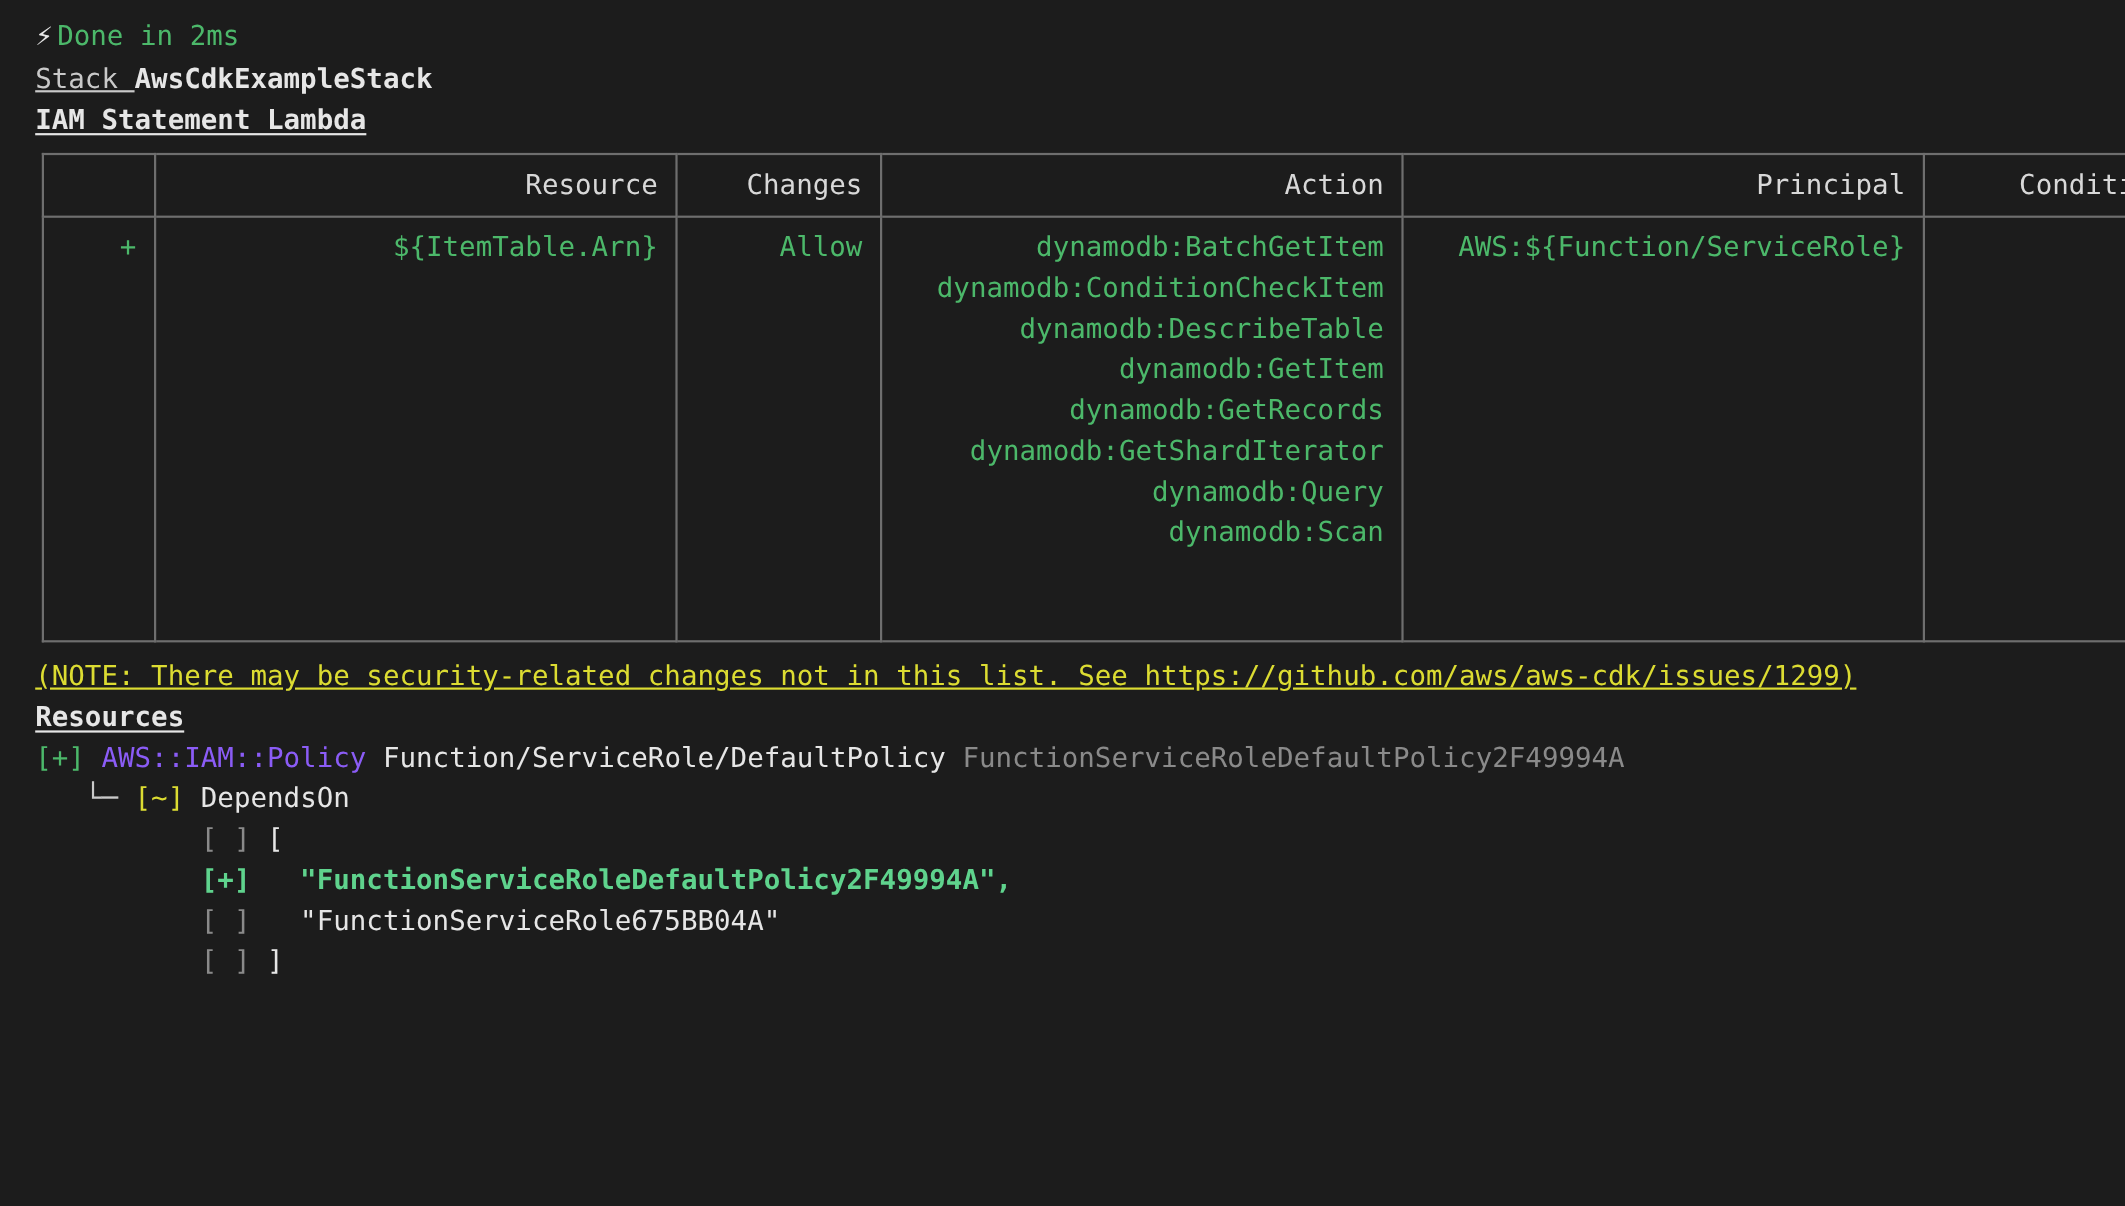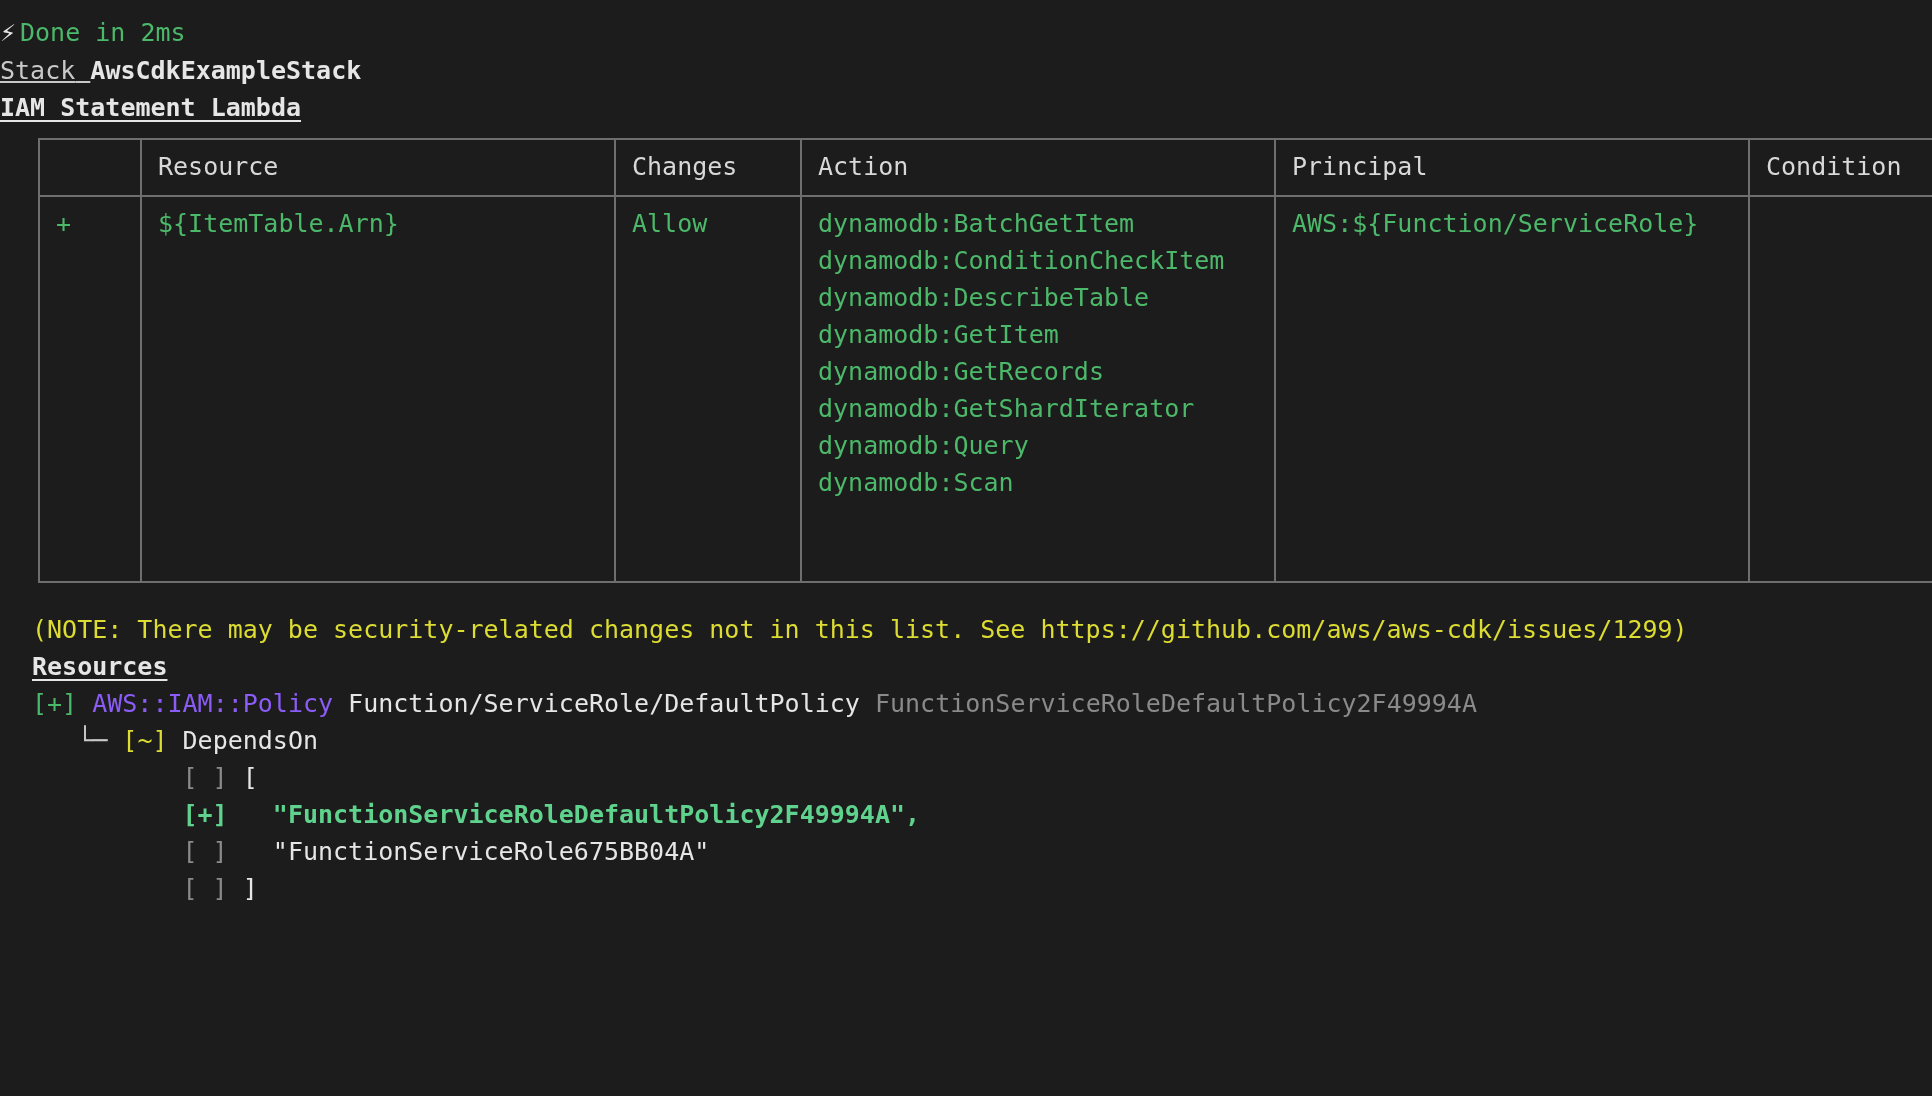--- a/index.html
+++ b/index.html
@@ -18,21 +18,21 @@
     -webkit-font-smoothing: antialiased;
   }
   .screen {
     position: relative;
     width: 1932px;
     height: 1096px;
     padding: 14px 0 0 0;
     box-sizing: border-box;
   }
 
-  .line { white-space: pre; }
+  .line { white-space: pre; padding-left: 32px; }
 
   .c-green   { color: #4cb86a; }
   .c-green-b { color: #5fd38d; }
   .c-white   { color: #e6e6e6; }
   .c-grey    { color: #c9c9c9; text-decoration: underline; }
   .c-dim     { color: #8a8a8a; }
   .c-yellow  { color: #dcdc32; }
   .c-blue    { color: #8b5cf6; }
   .c-magenta { color: #cb6fd4; }
   .bold      { font-weight: bold; }
@@ -50,35 +50,35 @@
   .iam-table {
     border-collapse: collapse;
     margin: 12px 0 0 38px;
     width: 1755px;
     table-layout: fixed;
   }
   .iam-table td, .iam-table th {
     border: 2px solid #6e6e6e;
     padding: 8px 16px 10px 16px;
     vertical-align: top;
-    text-align: left;
+    text-align: right;
     font-weight: normal;
     white-space: pre-wrap;
     overflow-wrap: anywhere;
     line-height: 37px;
   }
   .col-sign     { width: 68px;  text-align: center; padding-left: 0; padding-right: 0;}
   .col-resource { width: 440px; }
   .col-effect   { width: 152px; }
   .col-action   { width: 440px; }
   .col-principal{ width: 440px; }
   .col-condition{ width: 205px; }
   .row-body td  { height: 366px; }
 
-  .note { padding-left: 32px; margin-top: 28px; white-space: pre-wrap; }
+  .note { padding-left: 32px; margin-top: 12px; white-space: pre-wrap; text-decoration: underline; }
 
   .res-head { padding-left: 32px; }
   .res-line { padding-left: 32px; white-space: pre; }
   .tree     { color: #c9c9c9; }
 </style>
 </head>
 <body>
 
 <div class="screen">
 

